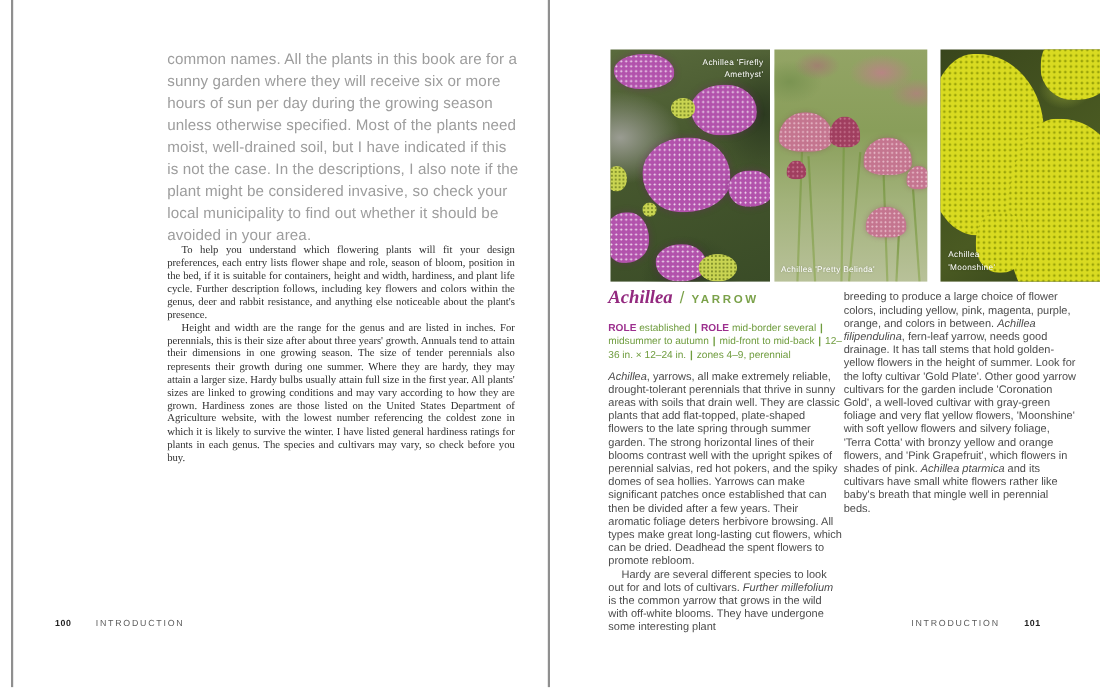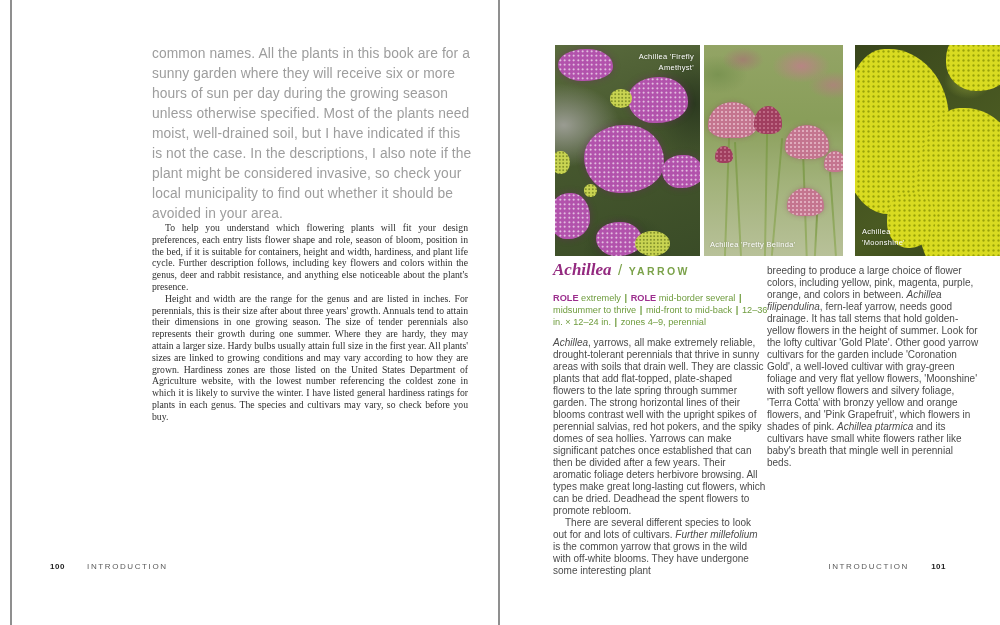--- a/index.html
+++ b/index.html
@@ -153,37 +153,37 @@
   </div>
 
   <div id="entry-heading">
     <span class="genus">Achillea</span>
     <span class="slash">/</span>
     <span class="common">YARROW</span>
   </div>
 
   <div id="entry-info">
     <span class="lab">ROLE</span>
-    <span class="val">extremely</span>
+    <span class="val">established</span>
     <span class="sep">|</span>
     <span class="lab">ROLE</span>
     <span class="val">mid-border several</span>
     <span class="sep">|</span>
-    <span class="val">midsummer to thrive</span>
+    <span class="val">midsummer to autumn</span>
     <span class="sep">|</span>
     <span class="val">mid-front to mid-back</span>
     <span class="sep">|</span>
     <span class="val">12–36 in. × 12–24 in.</span>
     <span class="sep">|</span>
     <span class="val">zones 4–9, perennial</span>
   </div>
 
   <div class="body-col" id="col1">
     <p><span class="it">Achillea</span><span>, yarrows, all make extremely reliable, drought-tolerant perennials that thrive in sunny areas with soils that drain well. They are classic plants that add flat-topped, plate-shaped flowers to the late spring through summer garden. The strong horizontal lines of their blooms contrast well with the upright spikes of perennial salvias, red hot pokers, and the spiky domes of sea hollies. Yarrows can make significant patches once established that can then be divided after a few years. Their aromatic foliage deters herbivore browsing. All types make great long-lasting cut flowers, which can be dried. Deadhead the spent flowers to promote rebloom.</span></p>
-    <p class="ind"><span>There are several different species to look out for and lots of cultivars. </span><span class="it">Further millefolium</span><span> is the common yarrow that grows in the wild with off-white blooms. They have undergone some interesting plant</span></p>
+    <p class="ind"><span>Hardy are several different species to look out for and lots of cultivars. </span><span class="it">Further millefolium</span><span> is the common yarrow that grows in the wild with off-white blooms. They have undergone some interesting plant</span></p>
   </div>
   <div class="body-col" id="col2">
     <p><span>breeding to produce a large choice of flower colors, including yellow, pink, magenta, purple, orange, and colors in between. </span><span class="it">Achillea filipendulina</span><span>, fern-leaf yarrow, needs good drainage. It has tall stems that hold golden-yellow flowers in the height of summer. Look for the lofty cultivar 'Gold Plate'. Other good yarrow cultivars for the garden include 'Coronation Gold', a well-loved cultivar with gray-green foliage and very flat yellow flowers, 'Moonshine' with soft yellow flowers and silvery foliage, 'Terra Cotta' with bronzy yellow and orange flowers, and 'Pink Grapefruit', which flowers in shades of pink. </span><span class="it">Achillea ptarmica</span><span> and its cultivars have small white flowers rather like baby's breath that mingle well in perennial beds.</span></p>
   </div>
 
   <div class="footer" id="footer-right">
     <span class="sect">INTRODUCTION</span>
     <span class="pnum">101</span>
   </div>
 </div>

